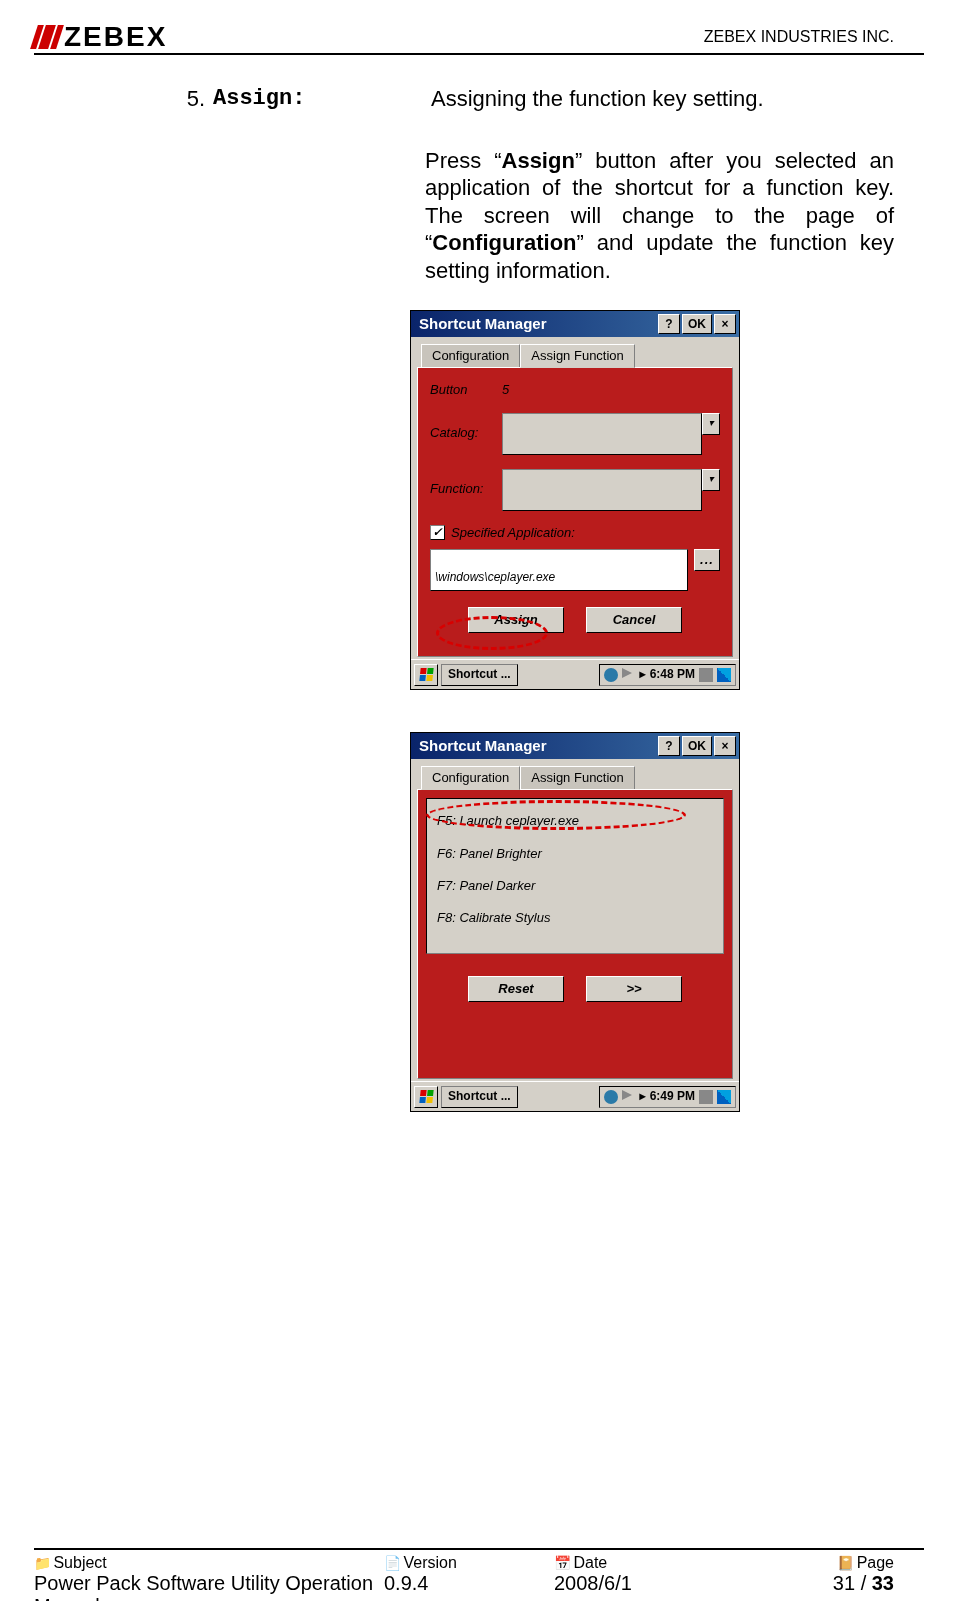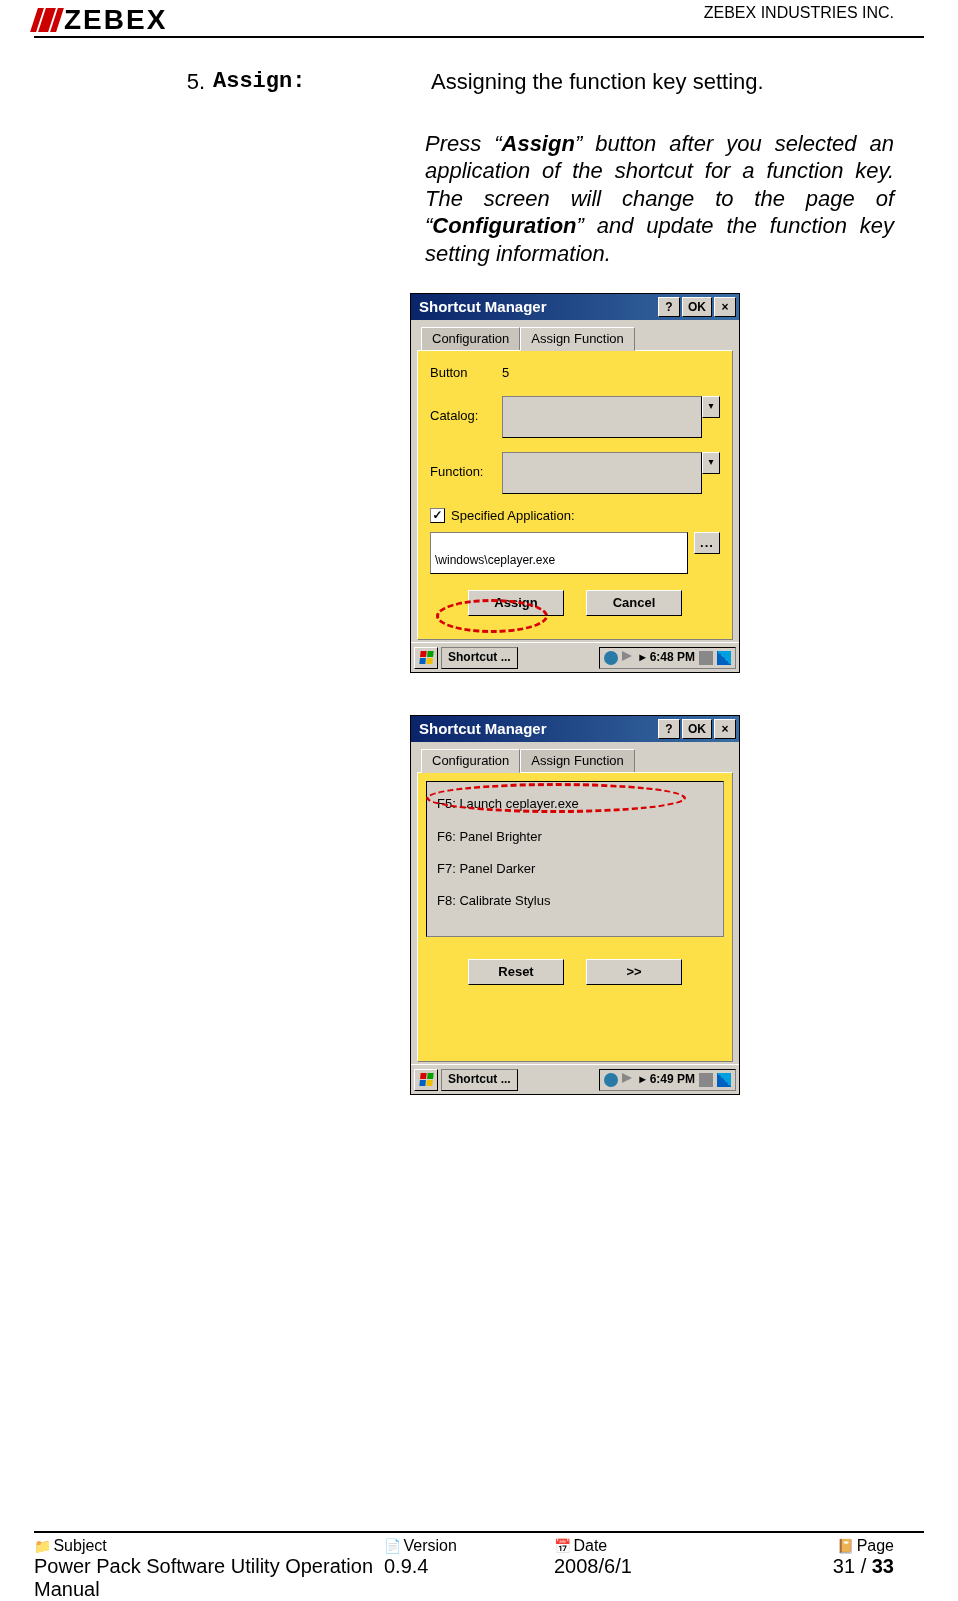--- a/index.html
+++ b/index.html
@@ -15,44 +15,44 @@
     width: 958px;
     min-height: 1601px;
     position: relative;
     padding: 0;
   }
   
   .pg-header {
     padding: 4px 64px 0 34px;
     display: flex;
     justify-content: space-between;
-    align-items: flex-start;
+    align-items: center;
     border-bottom: 2px solid #000;
-    margin: 0 34px 10px 34px;
+    margin: 17px 34px 10px 34px;
     padding-left: 0; padding-right: 30px;
   }
   .logo {
     display: flex; align-items: center; gap: 2px;
     font-size: 28px; font-weight: bold; letter-spacing: 2px;
     font-family: "Arial Black", Arial, sans-serif;
   }
   .logo-bars { display: inline-flex; gap: 2px; margin-right: 2px;}
   .logo-bars span { display:inline-block; width:6px; height:24px; background:#c00; transform:skewX(-18deg);}
   .logo-bars span:nth-child(2){width:10px;}
   .company { font-size: 16px; }
   
   .content {
     padding: 20px 64px 0 175px;
     font-size: 22px;
     line-height: 1.25;
   }
   .row1 { display:flex; gap: 8px; margin-bottom: 34px;}
   .row1 .num { width: 30px; text-align:right;}
   .row1 .lbl { font-weight:bold; width: 210px; font-family: Liberation Mono, monospace;}
-  .para { margin: 16px 0 26px 0; text-align: justify; font-style: italic;}
+  .para { margin: 16px 0 26px 0; text-align: justify;}
   
   .shots { margin-left: 235px; }
   
   .ce-window {
     width: 330px;
     border: 1px solid #000;
     background: #d4d0c8;
     margin-bottom: 42px;
     font-family: Tahoma, Arial, sans-serif;
     font-size: 13px;
@@ -81,22 +81,23 @@
     background:#d4d0c8; font-size:13px; cursor:pointer;
     border-top-color:#fff; border-left-color:#fff;
     position:relative; top:1px;
   }
   .tab.inactive { background:#c8c4bc; }
   .tab.active { z-index:2; border-bottom:1px solid #d4d0c8;}
   .panel {
     border:1px solid #808080; border-top-color:#fff; border-left-color:#fff;
     padding: 14px 12px 10px 12px;
     height: 290px;
-    background:#fde047;
+    background:#b91c1c;
     position:relative;
+    font-style:italic;
   }
   .frow { display:flex; align-items:center; margin-bottom:14px; font-size:13px;}
   .frow label { width:72px;}
   .ce-input {
     flex:1; height:37px; background:#fff;
     border:1px solid #000; border-top-color:#808080; border-left-color:#808080;
     padding:20px 4px; font-size:12px; font-family:Tahoma, Arial, sans-serif;
   }
   .ce-input.disabled { background:#d4d0c8;}
   .dd-wrap { display:flex; flex:1;}

